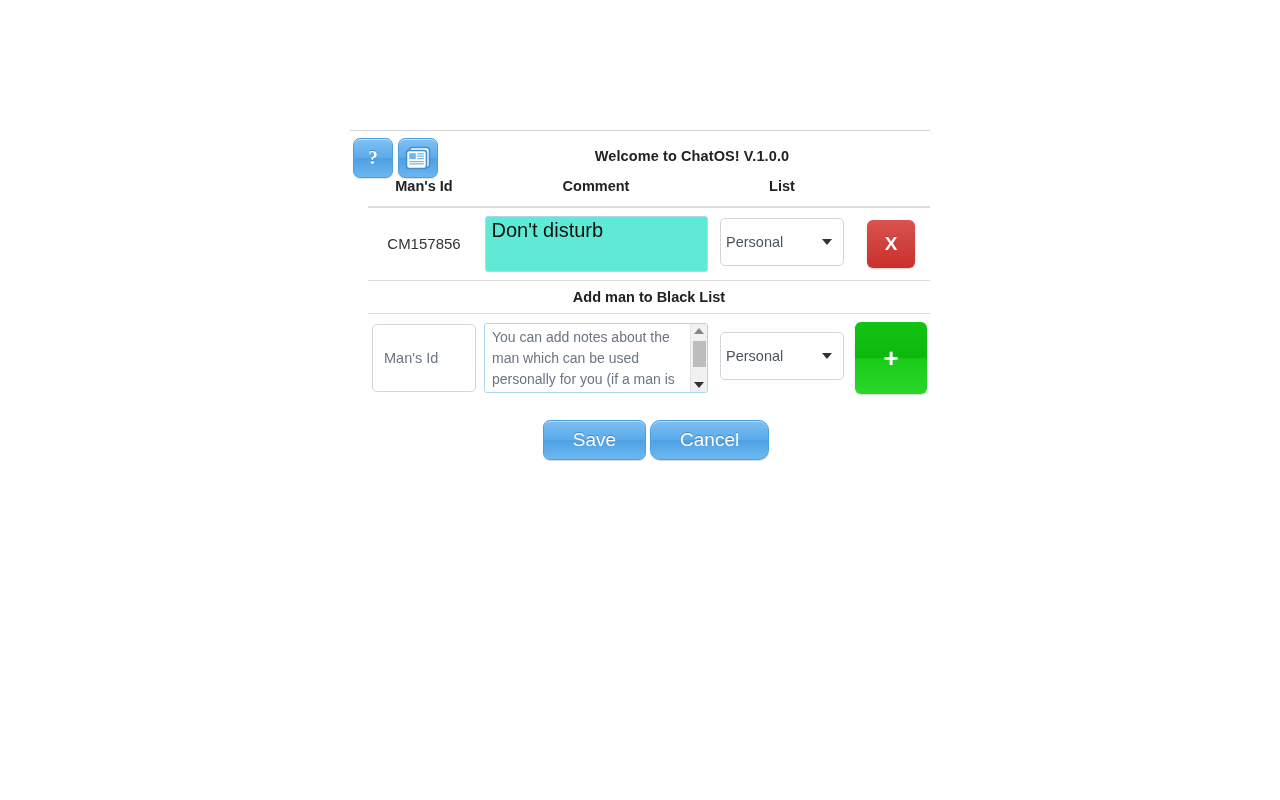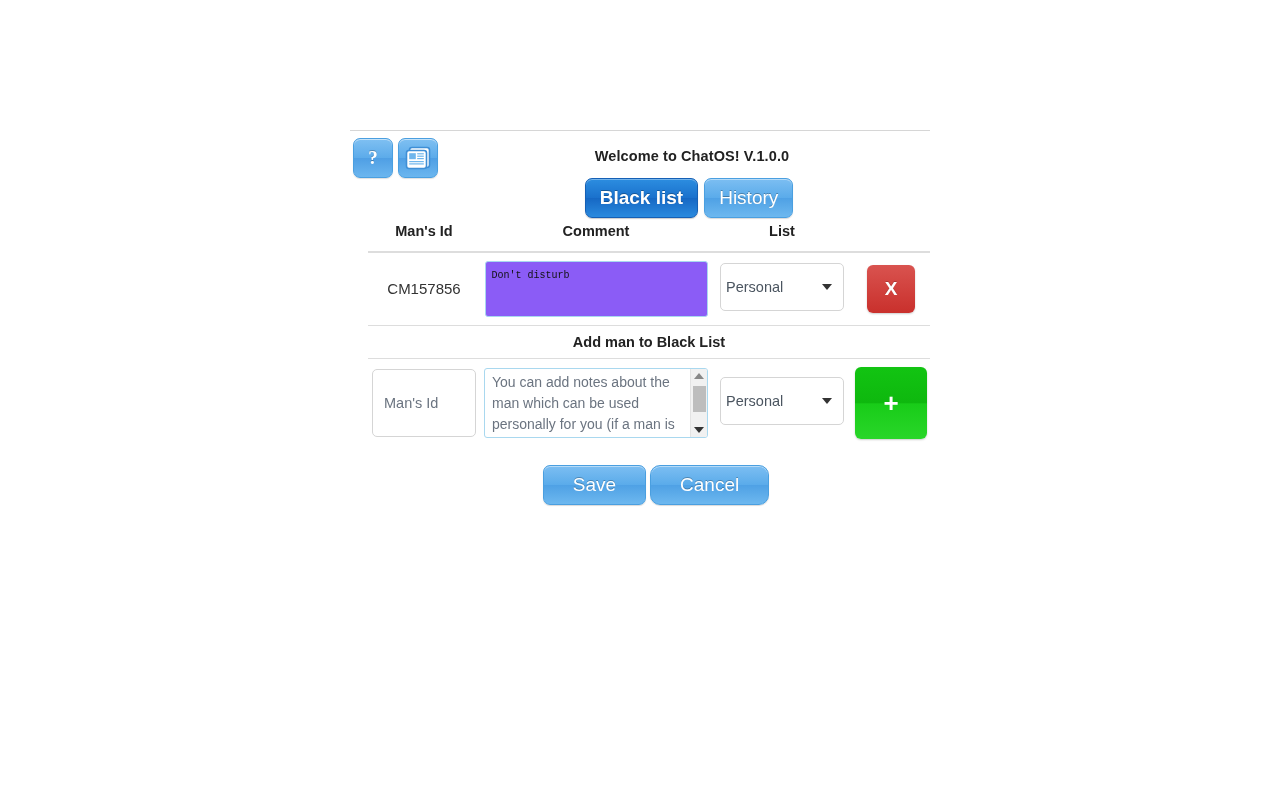--- a/index.html
+++ b/index.html
@@ -152,26 +152,26 @@
     color: #333333;
   }
 
   .cmt-box {
     width: 223px;
     height: 56px;
     box-sizing: border-box;
     border: 1px solid #a9d8ef;
     border-radius: 3px;
     padding: 5px 6px;
-    font-size: 10px;
-    font-family: Liberation Mono, monospace;
+    font-size: 20px;
+    font-family: Liberation Sans, sans-serif;
     color: #111111;
     resize: none;
     outline: none;
-    background: #8b5cf6;
+    background: #5eead4;
     line-height: 17px;
     vertical-align: middle;
   }
 
   .sel {
     width: 124px;
     height: 48px;
     box-sizing: border-box;
     border: 1px solid #d5d5d5;
     border-radius: 5px;
@@ -363,23 +363,20 @@
             <rect x="12.2" y="12.0" width="6.6" height="1.2" fill="#6fb6ec"></rect>
             <rect x="4.2" y="15.0" width="14.6" height="1.2" fill="#6fb6ec"></rect>
             <rect x="4.2" y="17.3" width="14.6" height="1.2" fill="#6fb6ec"></rect>
           </svg>
         </span>
       </div>
 
       <div class="welcome">Welcome to ChatOS! V.1.0.0</div>
     </div>
 
-    <div class="tabs">
-      <div class="tab active">Black list</div><div class="tab inactive">History</div>
-    </div>
 
     <table class="tbl">
       <colgroup>
         <col class="c-id">
           <col class="c-cmt">
           <col class="c-list">
           <col class="c-act">
       </colgroup>
       <thead>
         <tr>

